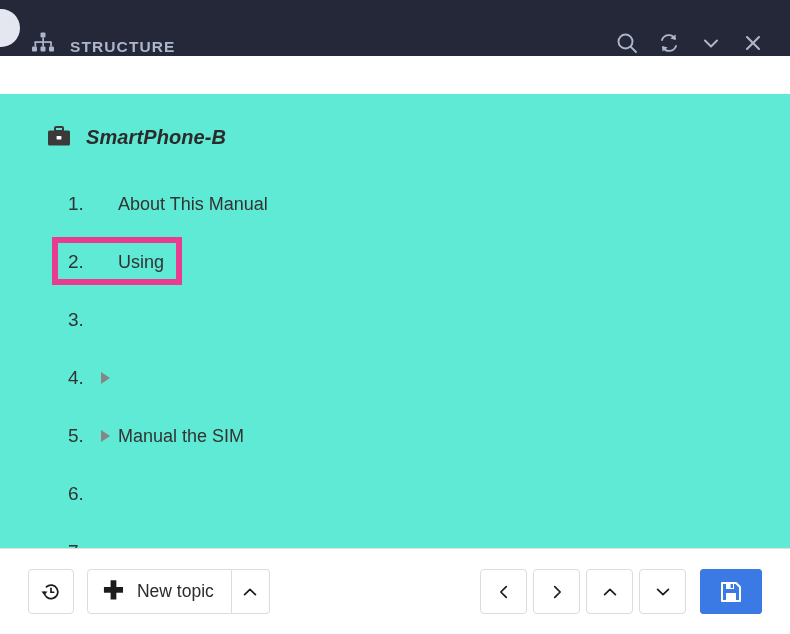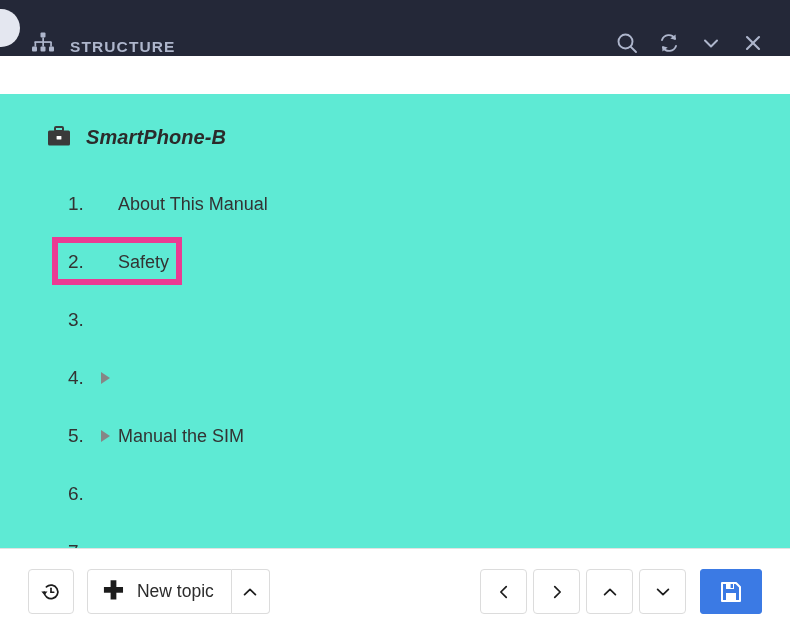--- a/index.html
+++ b/index.html
@@ -296,21 +296,21 @@
 
   <ul class="tree" id="tree-list">
       <li class="tree-item">
         <span class="tree-num">1.</span>
         <span class="tree-toggle empty"></span>
         <span class="tree-label">About This Manual</span>
       </li>
       <li class="tree-item">
         <span class="tree-num">2.</span>
         <span class="tree-toggle empty"></span>
-        <span class="tree-label">Safety</span>
+        <span class="tree-label">Using</span>
         <span class="hl-box" style="border-color: rgb(234, 59, 147);"></span>
       </li>
       <li class="tree-item">
         <span class="tree-num">3.</span>
         <span class="tree-toggle empty"></span>
       </li>
       <li class="tree-item">
         <span class="tree-num">4.</span>
         <span class="tree-toggle">
           <span class="tri"></span>

